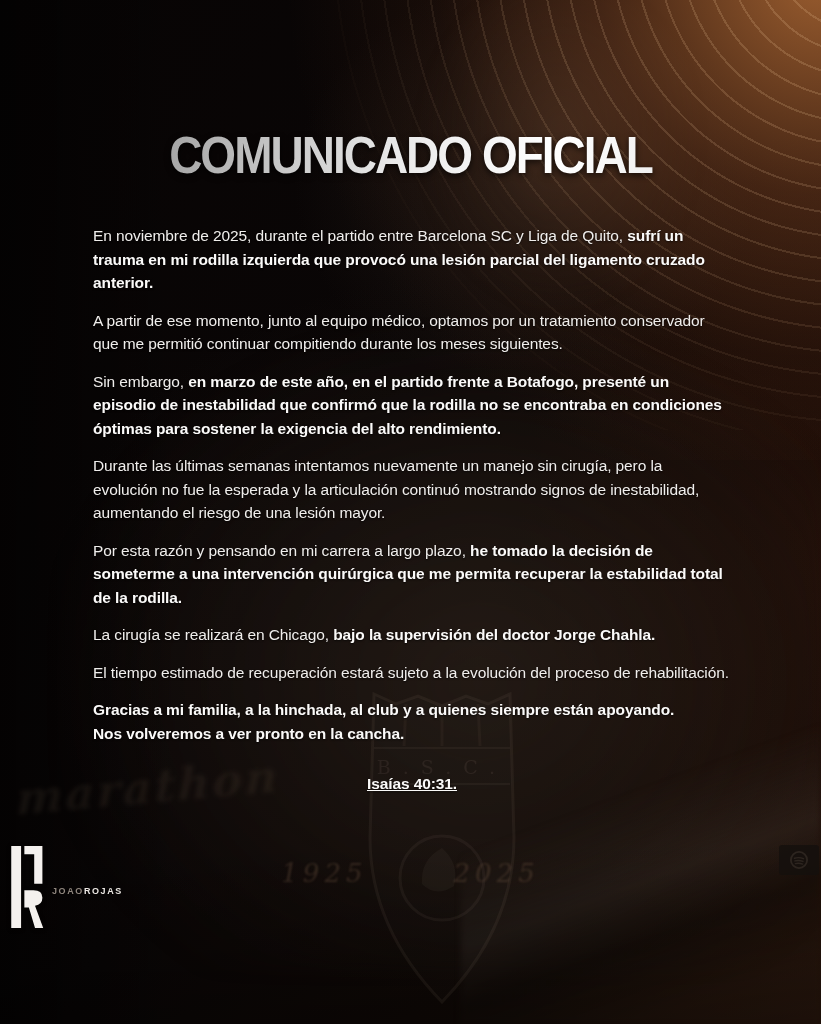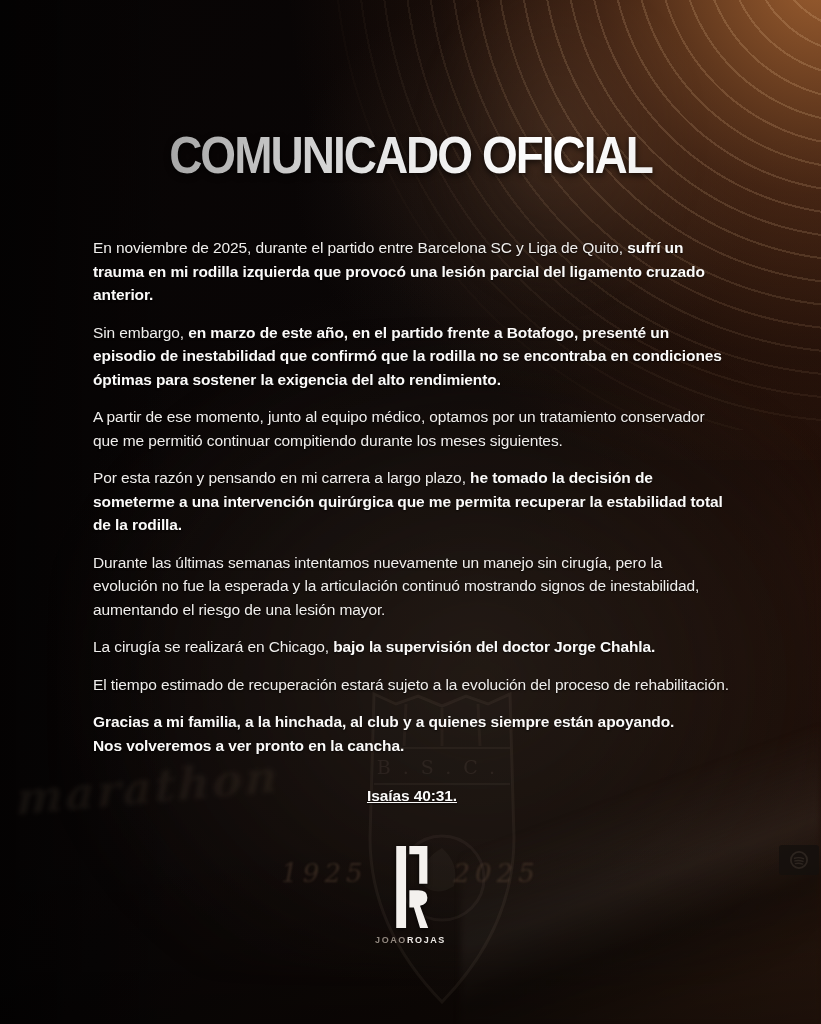--- a/index.html
+++ b/index.html
@@ -45,28 +45,28 @@
   .patch{position:absolute;right:2px;top:845px;width:40px;height:30px;z-index:2;border-radius:3px;
     background:#15100d;display:flex;align-items:center;justify-content:center;opacity:.85;}
   .patch svg{opacity:.5;}
   
   .title{position:absolute;left:0;right:0;top:128px;z-index:5;text-align:center;
     font-weight:bold;font-size:46px;letter-spacing:-2px;
     transform:scaleY(1.14);transform-origin:50% 50%;
     background:linear-gradient(100deg,#787878 0%,#a9a9a9 22%,#e9e9e9 48%,#ffffff 68%,#d7d7d7 100%);
     -webkit-background-clip:text;background-clip:text;color:transparent;
     filter:drop-shadow(0 2px 3px rgba(0,0,0,.7));}
-  .statement{position:absolute;left:93px;right:90px;top:236px;z-index:5;
+  .statement{position:absolute;left:93px;right:90px;top:224px;z-index:5;
     color:#f0eeec;font-size:15.5px;line-height:23.5px;letter-spacing:-.1px;
     text-shadow:0 1px 2px rgba(0,0,0,.65);}
   .statement p{margin:0 0 14px 0;}
   .statement .b{font-weight:bold;color:#fbfaf9;}
   .verse{margin-top:27px;text-align:center;font-weight:bold;color:#fbfaf9;text-decoration:underline;}
   
-  .footer{position:absolute;left:0;right:0;top:846px;z-index:6;display:flex;flex-direction:column;align-items:center;}
+  .footer{position:absolute;left:0;right:0;top:846px;z-index:6;display:flex;align-items:center;}
   .monogram{width:52px;height:82px;display:block;filter:drop-shadow(0 1px 2px rgba(0,0,0,.8));}
   .wordmark{margin-top:7px;font-size:9px;font-weight:bold;letter-spacing:1.6px;}
   .wordmark .wm-first{color:rgba(168,158,148,.85);}
   .wordmark .wm-last{color:#ece8e4;}
 </style>
 </head>
 <body>
 
 <div class="poster">
 
@@ -101,24 +101,24 @@
       <circle cx="10" cy="10" r="9" fill="none" stroke="#4a4038" stroke-width="2"></circle>
       <path d="M5 8 Q10 6.5 15 8.5 M5.5 11 Q10 9.8 14.5 11.5 M6 14 Q10 13 14 14.5" stroke="#4a4038" stroke-width="1.6" fill="none" stroke-linecap="round"></path>
     </svg>
   </div>
 
   <div class="title">COMUNICADO OFICIAL</div>
 
   <div class="statement">
 
   <p><span>En noviembre de 2025, durante el partido entre Barcelona SC y Liga de Quito, </span><span class="b">sufrí un trauma en mi rodilla izquierda que provocó una lesión parcial del ligamento cruzado anterior.</span></p>
+      <p><span>A partir de ese momento, junto al equipo médico, optamos por un tratamiento conservador que me permitió continuar compitiendo durante los meses siguientes.</span></p>
       <p><span>Sin embargo, </span><span class="b">en marzo de este año, en el partido frente a Botafogo, presenté un episodio de inestabilidad que confirmó que la rodilla no se encontraba en condiciones óptimas para sostener la exigencia del alto rendimiento.</span></p>
-      <p><span>A partir de ese momento, junto al equipo médico, optamos por un tratamiento conservador que me permitió continuar compitiendo durante los meses siguientes.</span></p>
+      <p><span>Durante las últimas semanas intentamos nuevamente un manejo sin cirugía, pero la evolución no fue la esperada y la articulación continuó mostrando signos de inestabilidad, aumentando el riesgo de una lesión mayor.</span></p>
       <p><span>Por esta razón y pensando en mi carrera a largo plazo, </span><span class="b">he tomado la decisión de someterme a una intervención quirúrgica que me permita recuperar la estabilidad total de la rodilla.</span></p>
-      <p><span>Durante las últimas semanas intentamos nuevamente un manejo sin cirugía, pero la evolución no fue la esperada y la articulación continuó mostrando signos de inestabilidad, aumentando el riesgo de una lesión mayor.</span></p>
       <p><span>La cirugía se realizará en Chicago, </span><span class="b">bajo la supervisión del doctor Jorge Chahla.</span></p>
       <p><span>El tiempo estimado de recuperación estará sujeto a la evolución del proceso de rehabilitación.</span></p>
       <p><span class="b">Gracias a mi familia, a la hinchada, al club y a quienes siempre están apoyando.</span><br><span class="b">Nos volveremos a ver pronto en la cancha.</span></p>
       <div class="verse">Isaías 40:31.</div>
     </div>
 
   <div class="footer">
     <svg class="monogram" viewBox="0 0 48 100">
       <rect x="6" y="0" width="12" height="100" fill="#f4f1ee"></rect>
       <path d="M22 0 H44 V46 H34 V10 H22 Z" fill="#f4f1ee"></path>

